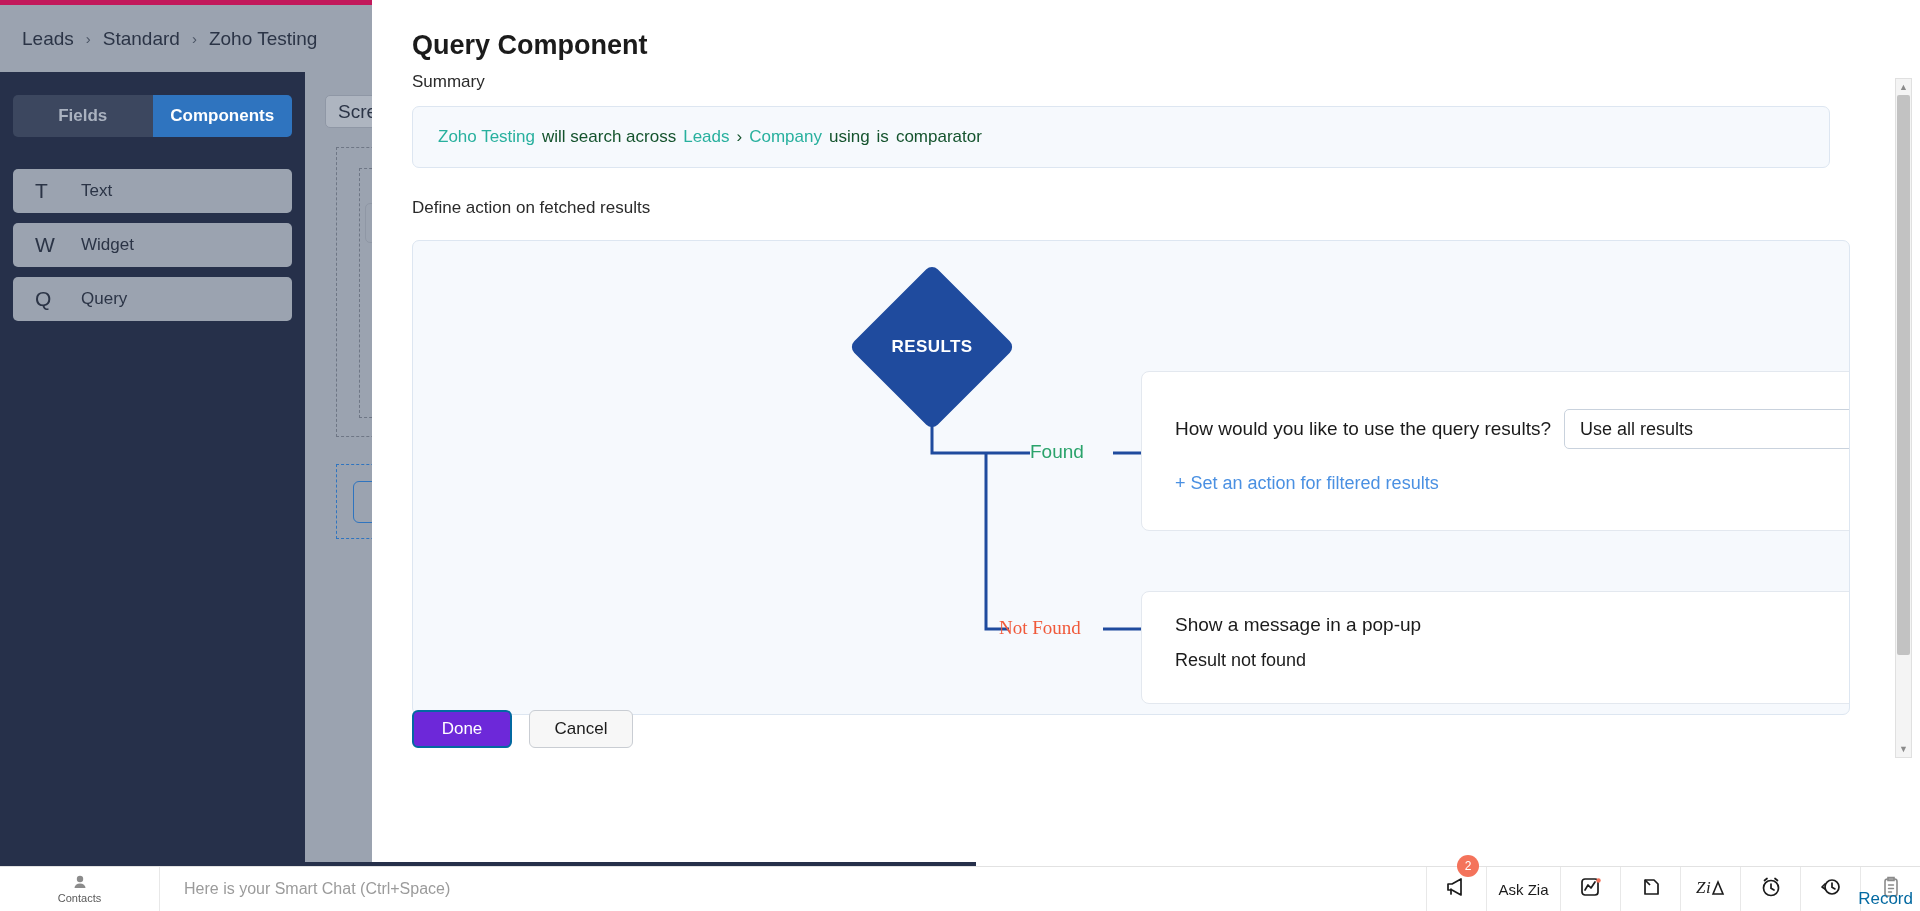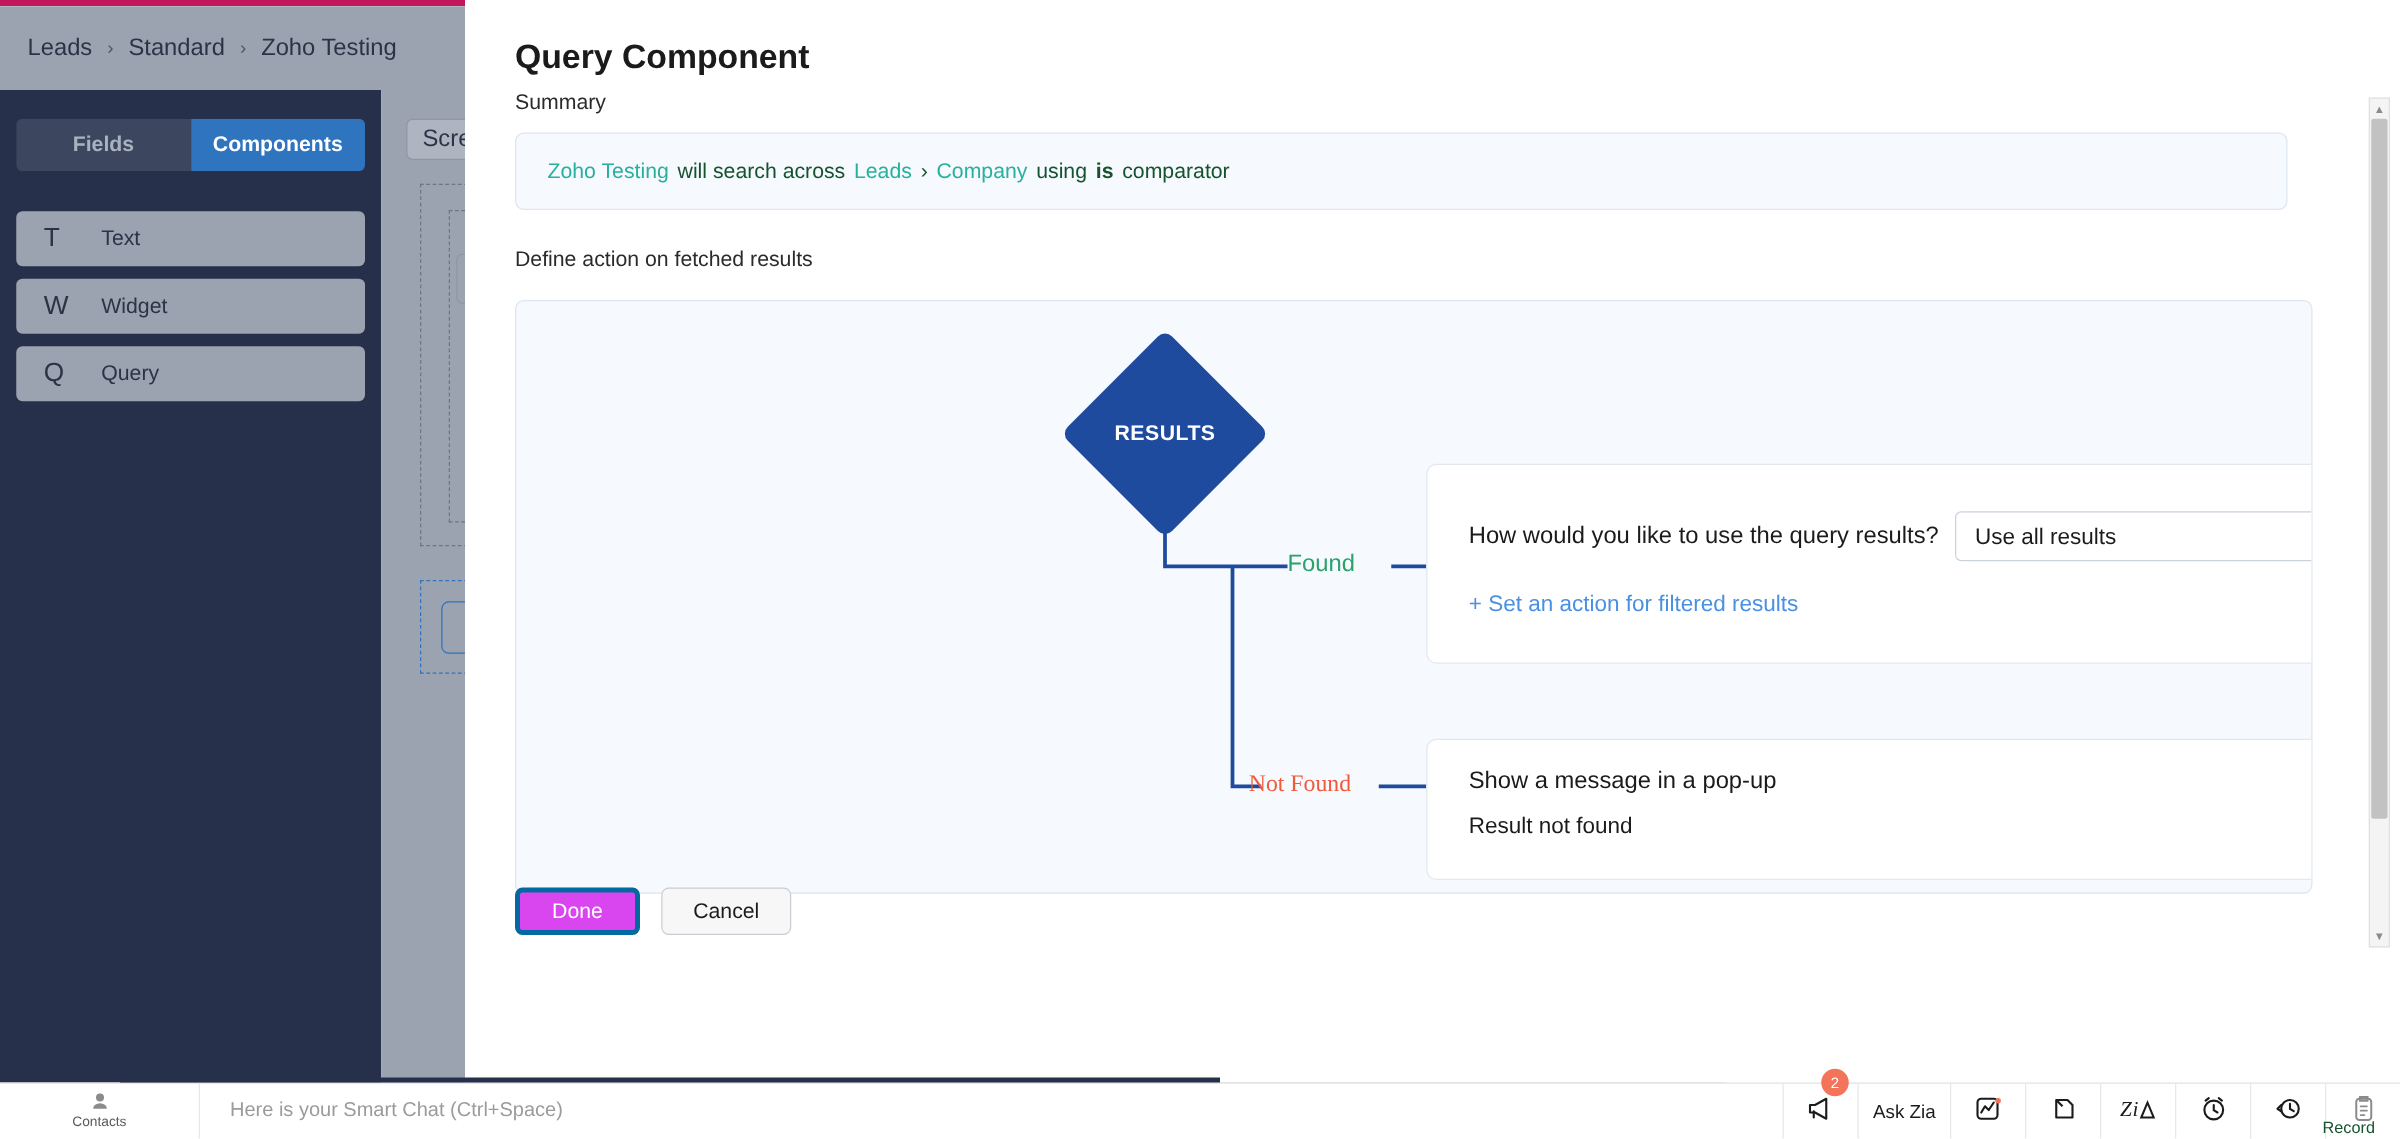--- a/index.html
+++ b/index.html
@@ -105,21 +105,21 @@
     font-size: 17px; color: #2b2b2b; margin-left: 40px;
   }
 
   .summary-box {
     margin: 14px 0 0 40px; width: 1418px; height: 62px;
     background: #f6f9fd; border: 1px solid #dde6f1; border-radius: 7px;
     display: flex; align-items: center; padding-left: 25px; gap: 7px;
   }
   .sm-tok { font-size: 17px; color: #14532d; white-space: nowrap; }
   .sm-tok.teal { color: #28b09e; }
-  .sm-tok.bold { font-weight: bold; }
+  .sm-tok.bold { font-weight: normal; }
 
   .flow-box {
     margin: 22px 12px 0 40px; width: 1438px; height: 475px;
     background: #f6f9fd; border: 1px solid #dde6f1; border-radius: 7px;
     position: relative; overflow: hidden;
   }
   .diamond {
     position: absolute; left: 460px; top: 47px;
     width: 118px; height: 118px; background: #1f4b9e;
     transform: rotate(45deg); border-radius: 8px;
@@ -188,21 +188,21 @@
   .mscroll .arr.dn { bottom: 0; }
 
   .modal-footer {
     position: absolute; left: 0; bottom: 96px; width: 1548px; height: 60px;
   }
   .btn {
     position: absolute; height: 38px; border-radius: 6px;
     display: flex; align-items: center; justify-content: center;
     font-size: 17px; cursor: pointer;
   }
-  .btn-done   { left: 40px; width: 100px; background: #d946ef; color: #ffffff; border: 4px solid #0369a1; }
+  .btn-done   { left: 40px; width: 100px; background: #6d28d9; color: #ffffff; border: 2px solid #0369a1; }
   .btn-cancel { left: 157px; width: 104px; background: #f7f7f7; color: #1b1b1b; border: 1px solid #c9cdd3; }
 
   
   .bottom-bar {
     position: absolute; left: 0; bottom: 0; width: 1920px; height: 45px;
     background: #ffffff; border-top: 1px solid #e2e2e2; z-index: 40;
     display: flex; align-items: stretch;
   }
   .bb-tab {
     width: 160px; display: flex; flex-direction: column;
@@ -221,22 +221,22 @@
     border-left: 1px solid #e8e8e8; cursor: pointer; position: relative;
   }
   .bb-ico.wide { width: 74px; font-size: 15px; color: #1b1b1b; }
   .badge {
     position: absolute; left: 30px; top: -12px;
     width: 22px; height: 22px; border-radius: 50%;
     background: #f4735b; color: #ffffff; font-size: 12px;
     display: flex; align-items: center; justify-content: center;
   }
   .record-lbl {
-    position: absolute; right: 20px; bottom: 2px;
-    font-size: 13px; color: #14532d; pointer-events: none;
+    position: absolute; right: 7px; bottom: 2px;
+    font-size: 17px; color: #0369a1; pointer-events: none;
   }
   .bb-thumb {
     position: absolute; left: 96px; bottom: 45px; width: 880px; height: 4px;
     background: #26304a;
   }
 </style>
 </head>
 <body>
 
 <div id="root">

